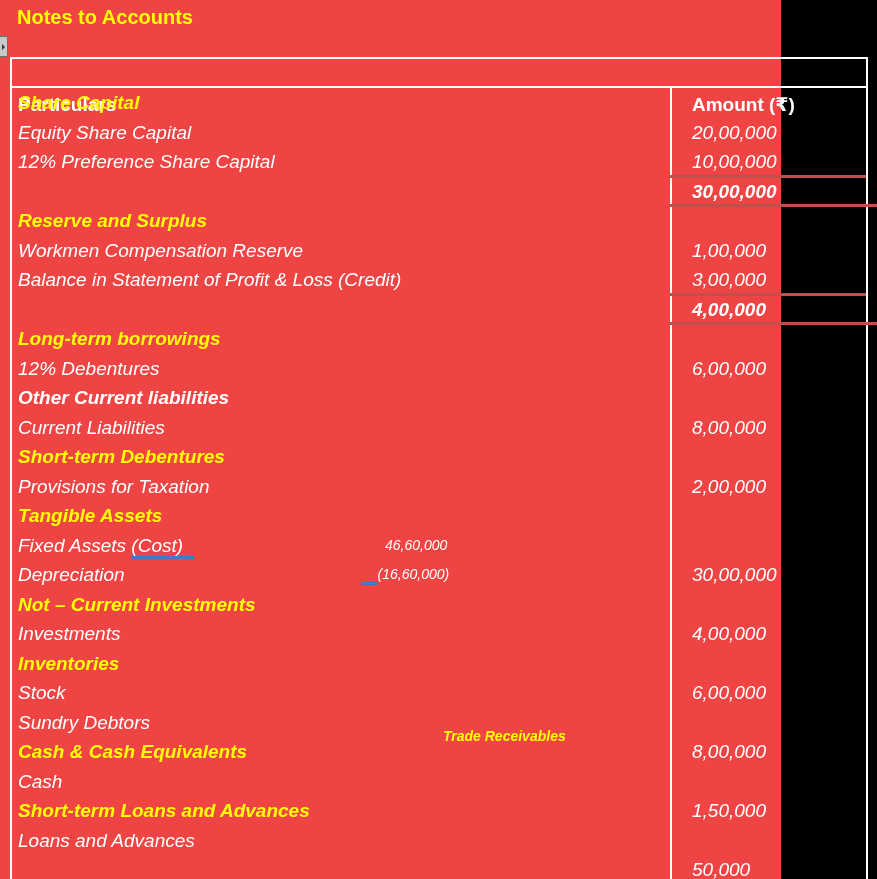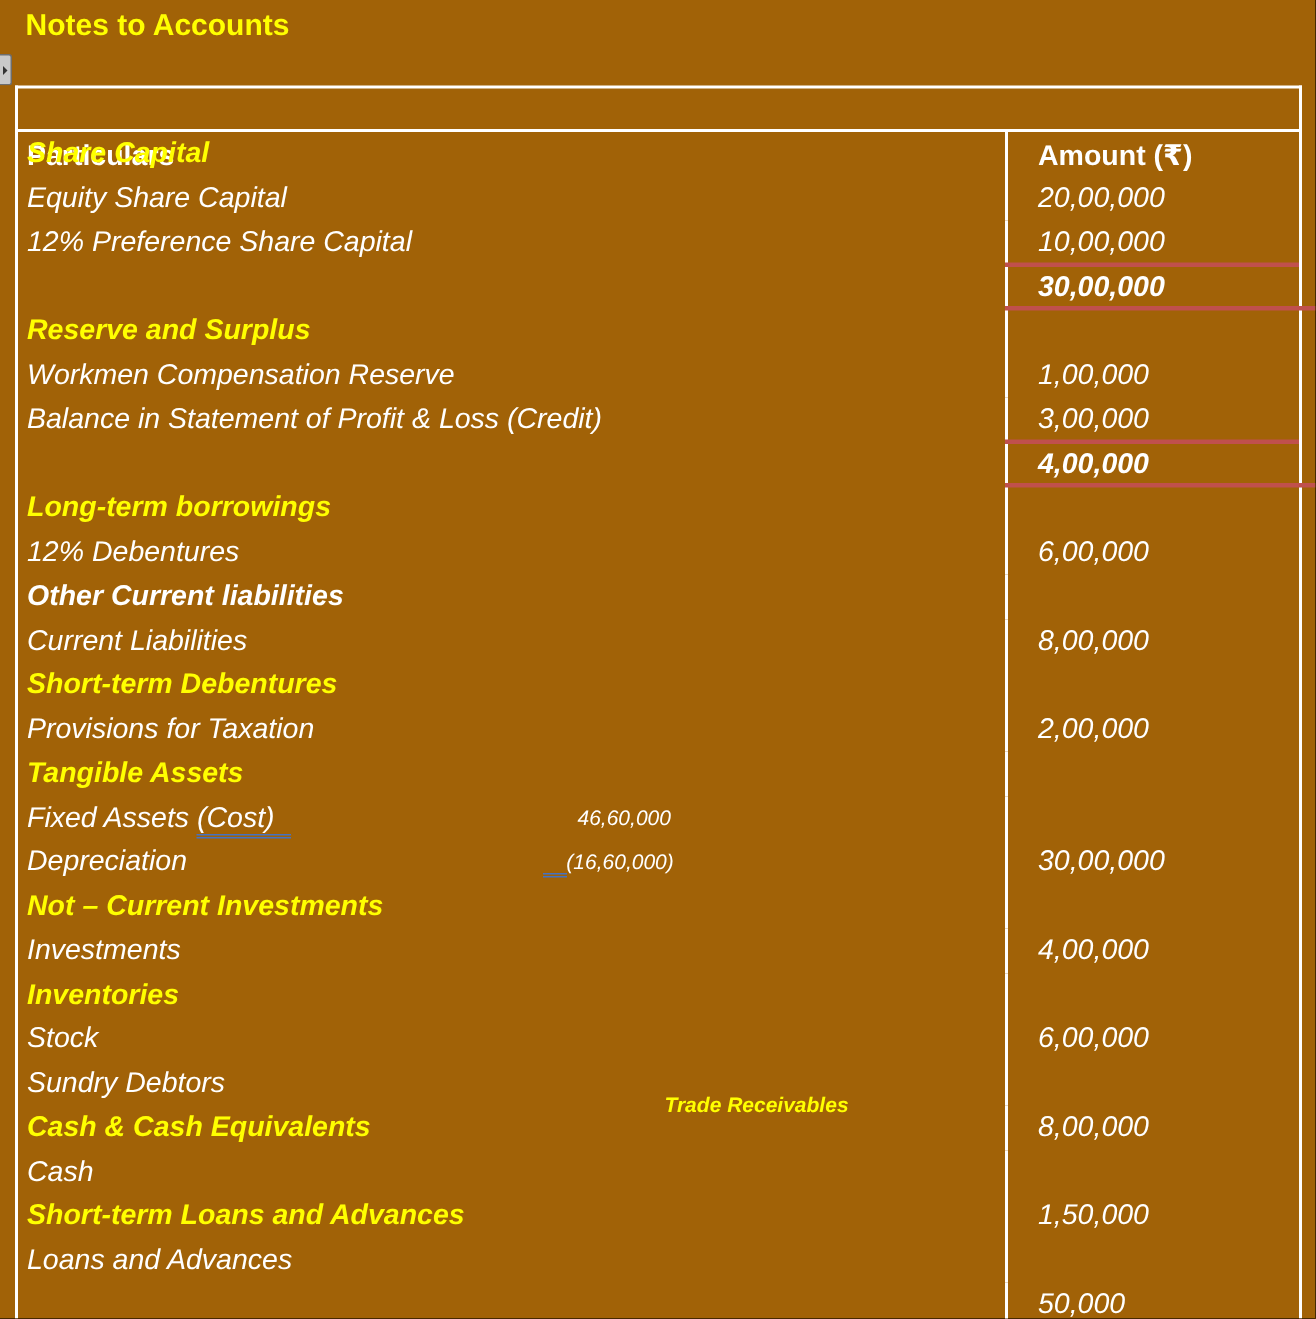--- a/index.html
+++ b/index.html
@@ -2,21 +2,21 @@
 <html><head>
 <meta charset="utf-8">
 <style>
   * { box-sizing: border-box; margin: 0; padding: 0; }
   html, body {
     width: 877px; height: 879px;
     background: #000000;
     overflow: hidden;
     font-family: "Liberation Sans", "DejaVu Sans", sans-serif;
   }
-  #stage { position: relative; width: 877px; height: 879px; background: #a16207; }
+  #stage { position: relative; width: 781px; height: 879px; background: #ef4444; }
 
   .doc-title {
     position: absolute; top: 6px; left: 17px;
     font-size: 20px; font-weight: bold; color: #FFFF00;
     white-space: nowrap;
   }
 
   .scroll-widget {
     position: absolute; left: 0; top: 36px;
     width: 8px; height: 21px;

